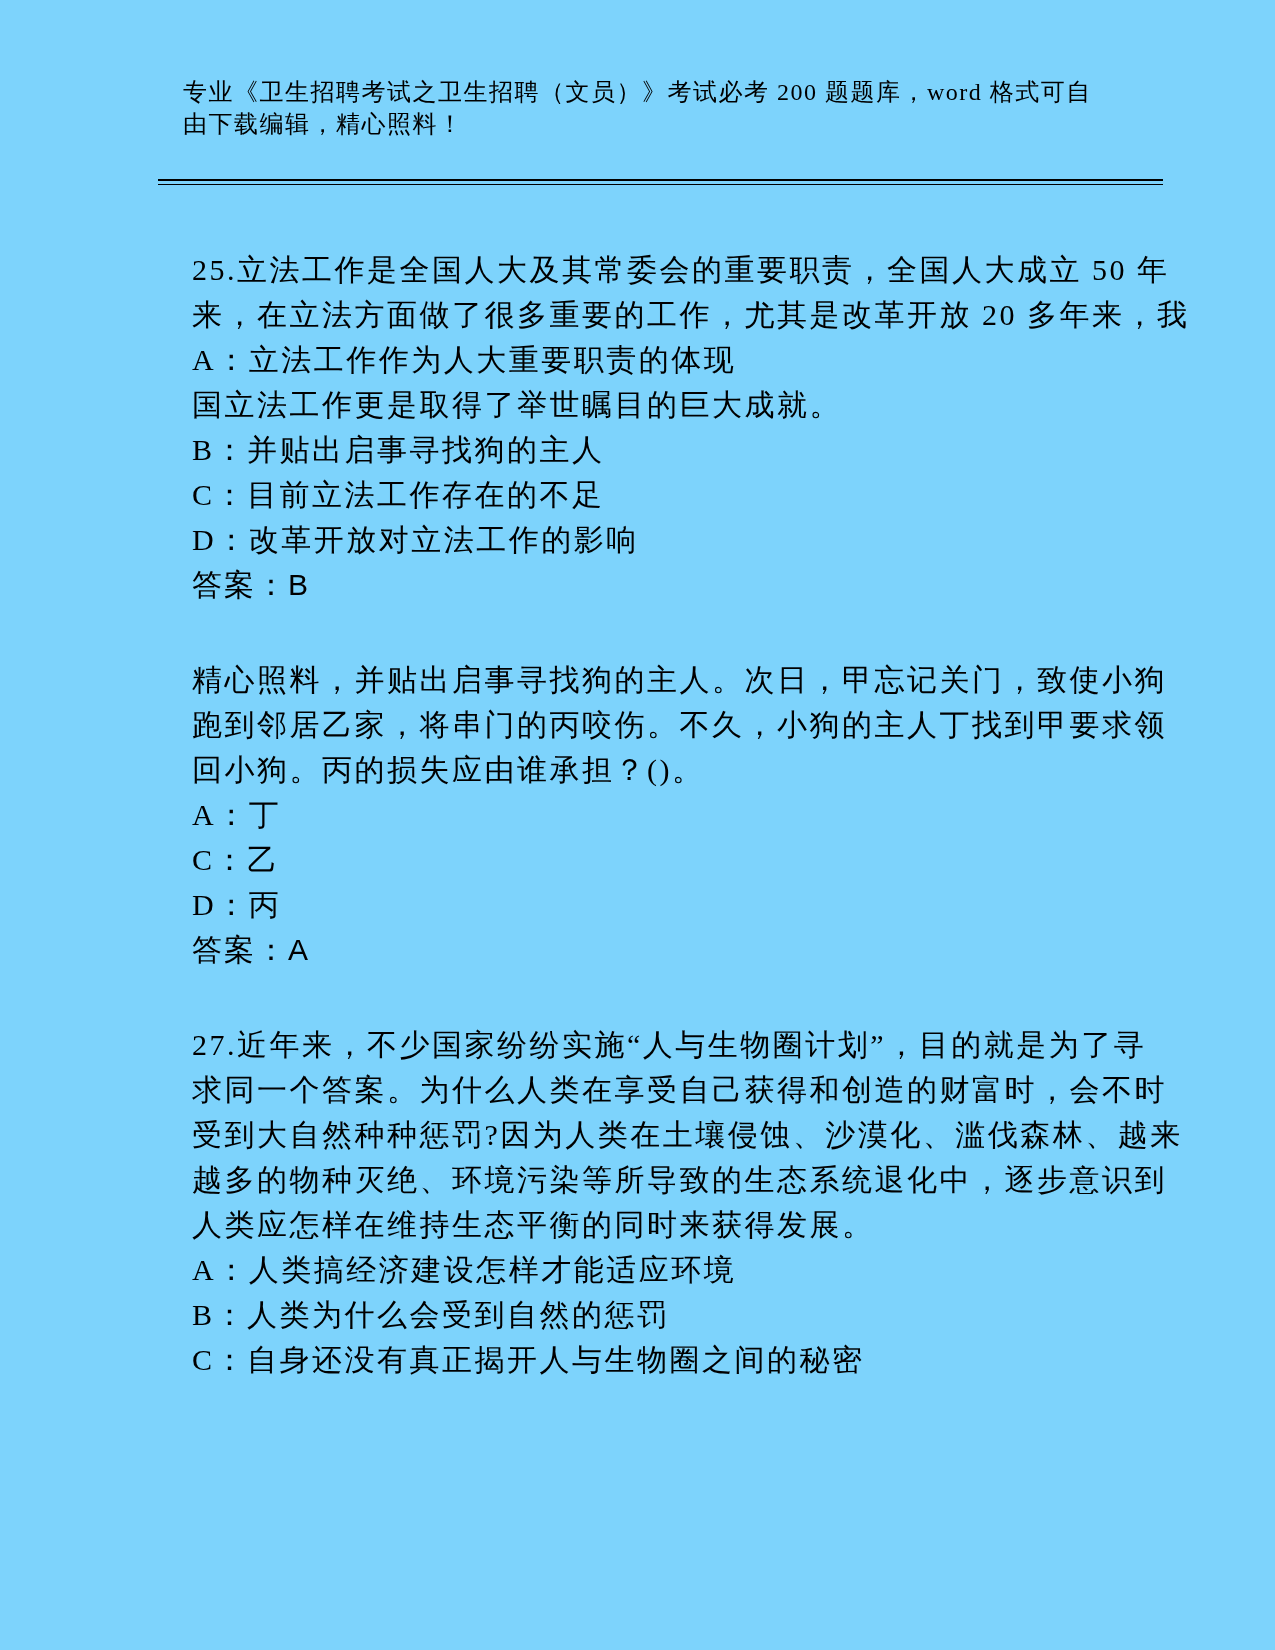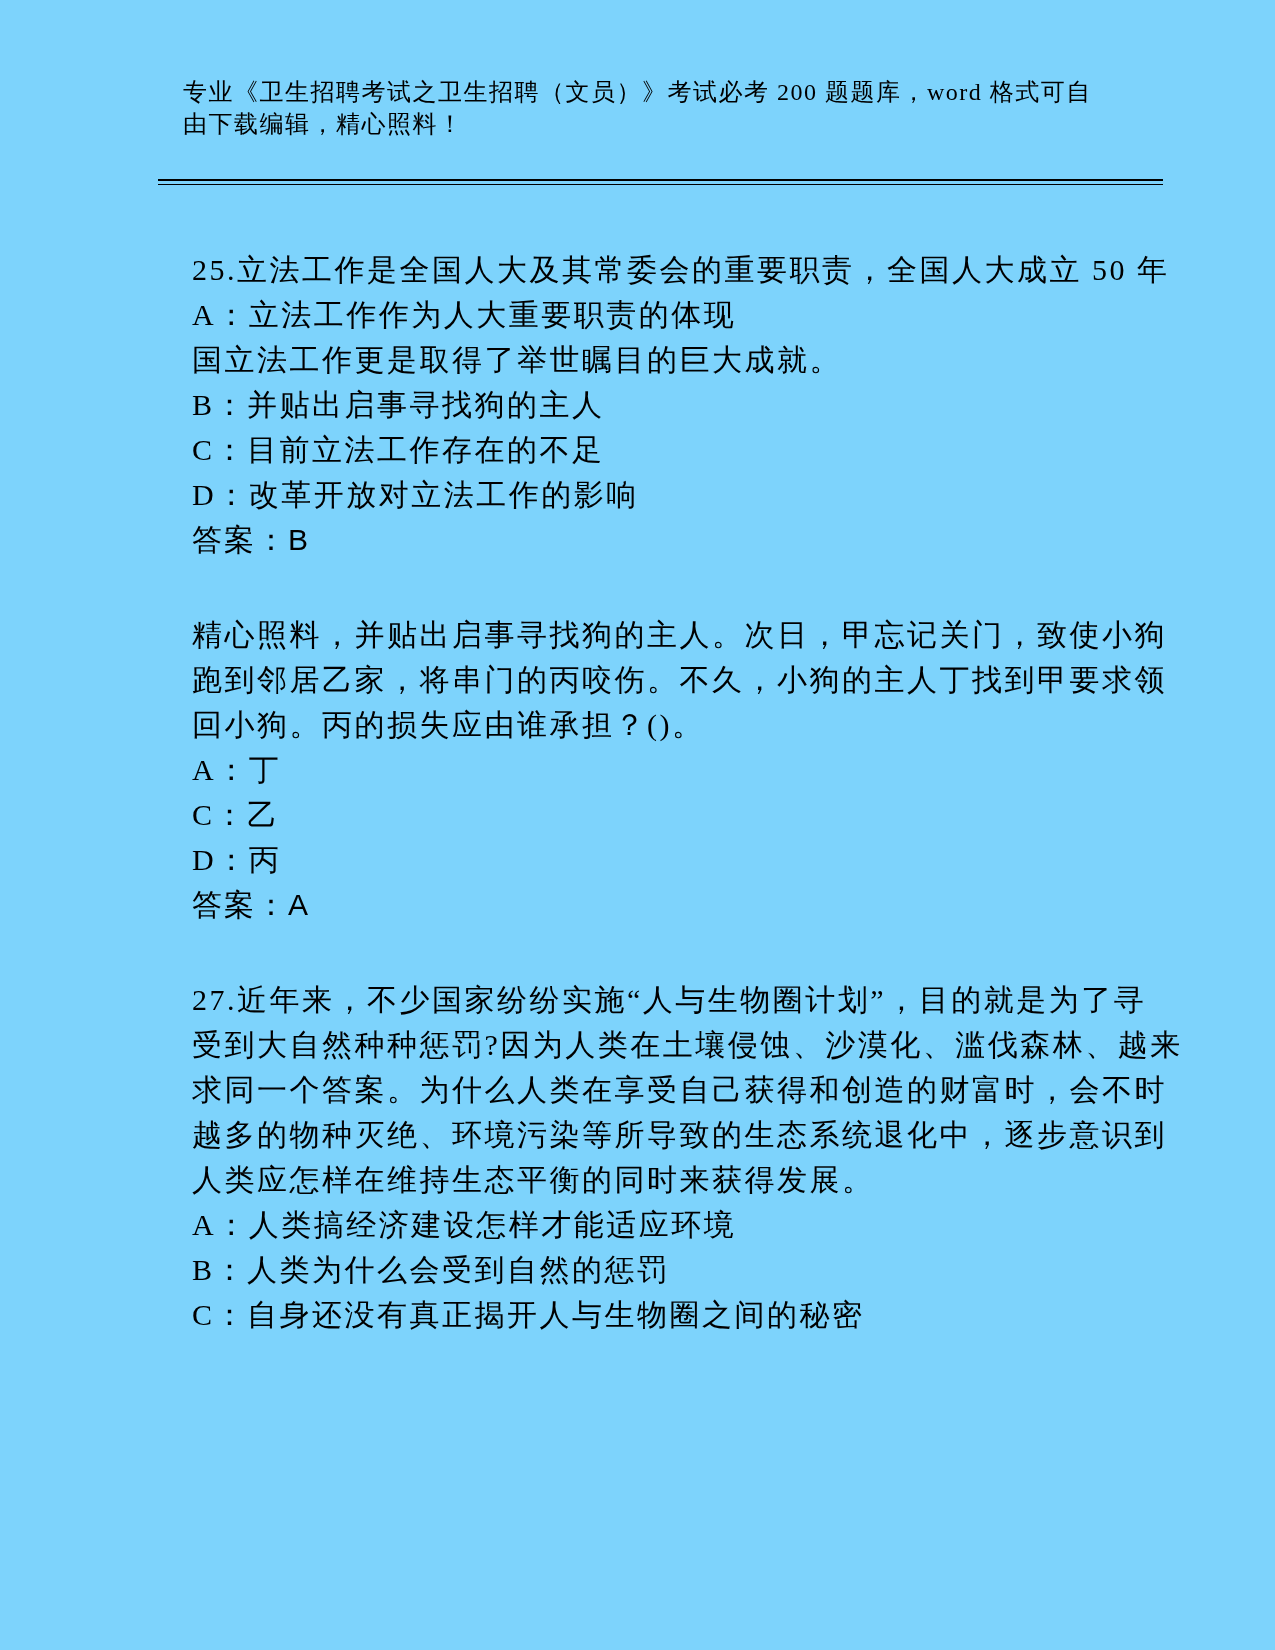--- a/index.html
+++ b/index.html
@@ -68,42 +68,43 @@
     <div class="h-line">专业《卫生招聘考试之卫生招聘（文员）》考试必考 200 题题库，word 格式可自</div>
     <div class="h-line">由下载编辑，精心照料！</div>
   </div>
 
   <div class="header-rule"></div>
 
   <div class="content">
 
     <div class="q-block">
       <div class="q-line">25.立法工作是全国人大及其常委会的重要职责，全国人大成立 50 年</div>
+      <div class="q-line">来，在立法方面做了很多重要的工作，尤其是改革开放 20 多年来，我</div>
       <div class="q-line">A：立法工作作为人大重要职责的体现</div>
       <div class="q-line">国立法工作更是取得了举世瞩目的巨大成就。</div>
       <div class="q-line">B：并贴出启事寻找狗的主人</div>
       <div class="q-line">C：目前立法工作存在的不足</div>
       <div class="q-line">D：改革开放对立法工作的影响</div>
       <div class="q-line answer-line">答案：B</div>
     </div>
 
     <div class="q-block">
       <div class="q-line">精心照料，并贴出启事寻找狗的主人。次日，甲忘记关门，致使小狗</div>
       <div class="q-line">跑到邻居乙家，将串门的丙咬伤。不久，小狗的主人丁找到甲要求领</div>
       <div class="q-line">回小狗。丙的损失应由谁承担？()。</div>
       <div class="q-line">A：丁</div>
       <div class="q-line">C：乙</div>
       <div class="q-line">D：丙</div>
       <div class="q-line answer-line">答案：A</div>
     </div>
 
     <div class="q-block">
       <div class="q-line">27.近年来，不少国家纷纷实施“人与生物圈计划”，目的就是为了寻</div>
+      <div class="q-line">求同一个答案。为什么人类在享受自己获得和创造的财富时，会不时</div>
       <div class="q-line">受到大自然种种惩罚?因为人类在土壤侵蚀、沙漠化、滥伐森林、越来</div>
-      <div class="q-line">求同一个答案。为什么人类在享受自己获得和创造的财富时，会不时</div>
       <div class="q-line">越多的物种灭绝、环境污染等所导致的生态系统退化中，逐步意识到</div>
       <div class="q-line">人类应怎样在维持生态平衡的同时来获得发展。</div>
       <div class="q-line">A：人类搞经济建设怎样才能适应环境</div>
       <div class="q-line">B：人类为什么会受到自然的惩罚</div>
       <div class="q-line">C：自身还没有真正揭开人与生物圈之间的秘密</div>
     </div>
 
   </div>
 
 </div>

